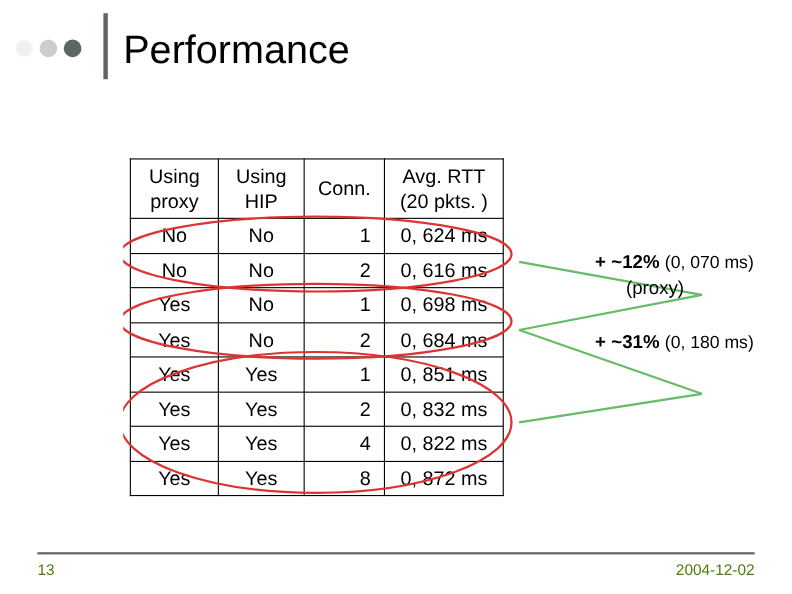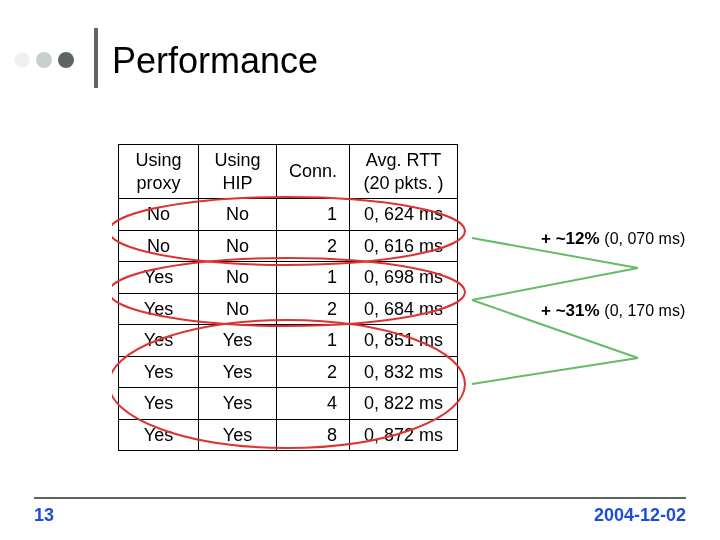--- a/index.html
+++ b/index.html
@@ -9,21 +9,21 @@
     height: 540px;
     background: #fff;
     font-family: Arial, Helvetica, sans-serif;
     position: relative;
     overflow: hidden;
     color: #000;
   }
   .header-area {
     position: absolute;
     left: 0;
-    top: 28px;
+    top: 12px;
     width: 720px;
     height: 60px;
   }
   .bullets {
     position: absolute;
     left: 14px;
     top: 24px;
     display: flex;
     gap: 6px;
   }
@@ -94,23 +94,22 @@
   }
   .footer-line {
     height: 2px;
     background: #5d675f;
     margin: 0 34px 6px 34px;
   }
   .footer-row {
     display: flex;
     justify-content: space-between;
     padding: 0 34px;
-    font-size: 18px;
-    color: #1d4ed8;
-    font-weight: bold;
+    font-size: 14px;
+    color: #4d7c0f;
   }
   svg.ellipses {
     position: absolute;
     pointer-events: none;
   }
 </style>
 </head>
 <body>
 
 <div class="header-area">
@@ -194,24 +193,25 @@
   <svg class="ellipses" width="260" height="200" style="left:340px; top:60px;">
     <line x1="14" y1="34" x2="180" y2="64" stroke="#6b6" stroke-width="2"></line>
     <line x1="14" y1="96" x2="180" y2="64" stroke="#6b6" stroke-width="2"></line>
     <line x1="14" y1="96" x2="180" y2="154" stroke="#6b6" stroke-width="2"></line>
     <line x1="14" y1="180" x2="180" y2="154" stroke="#6b6" stroke-width="2"></line>
   </svg>
 </div>
 
 <div class="annot" style="top:228px;">
   <div class="label"><b>+ ~12%</b> <span class="small">(0, 070 ms)</span></div>
+  <div class="sub">(proxy)</div>
 </div>
 
 <div class="annot" style="top:300px;">
-  <div class="label"><b>+ ~31%</b> <span class="small">(0, 170 ms)</span></div>
+  <div class="label"><b>+ ~31%</b> <span class="small">(0, 180 ms)</span></div>
 </div>
 
 <div class="footer-wrap">
   <div class="footer-line"></div>
   <div class="footer-row">
     <span>13</span>
     <span>2004-12-02</span>
   </div>
 </div>
 

